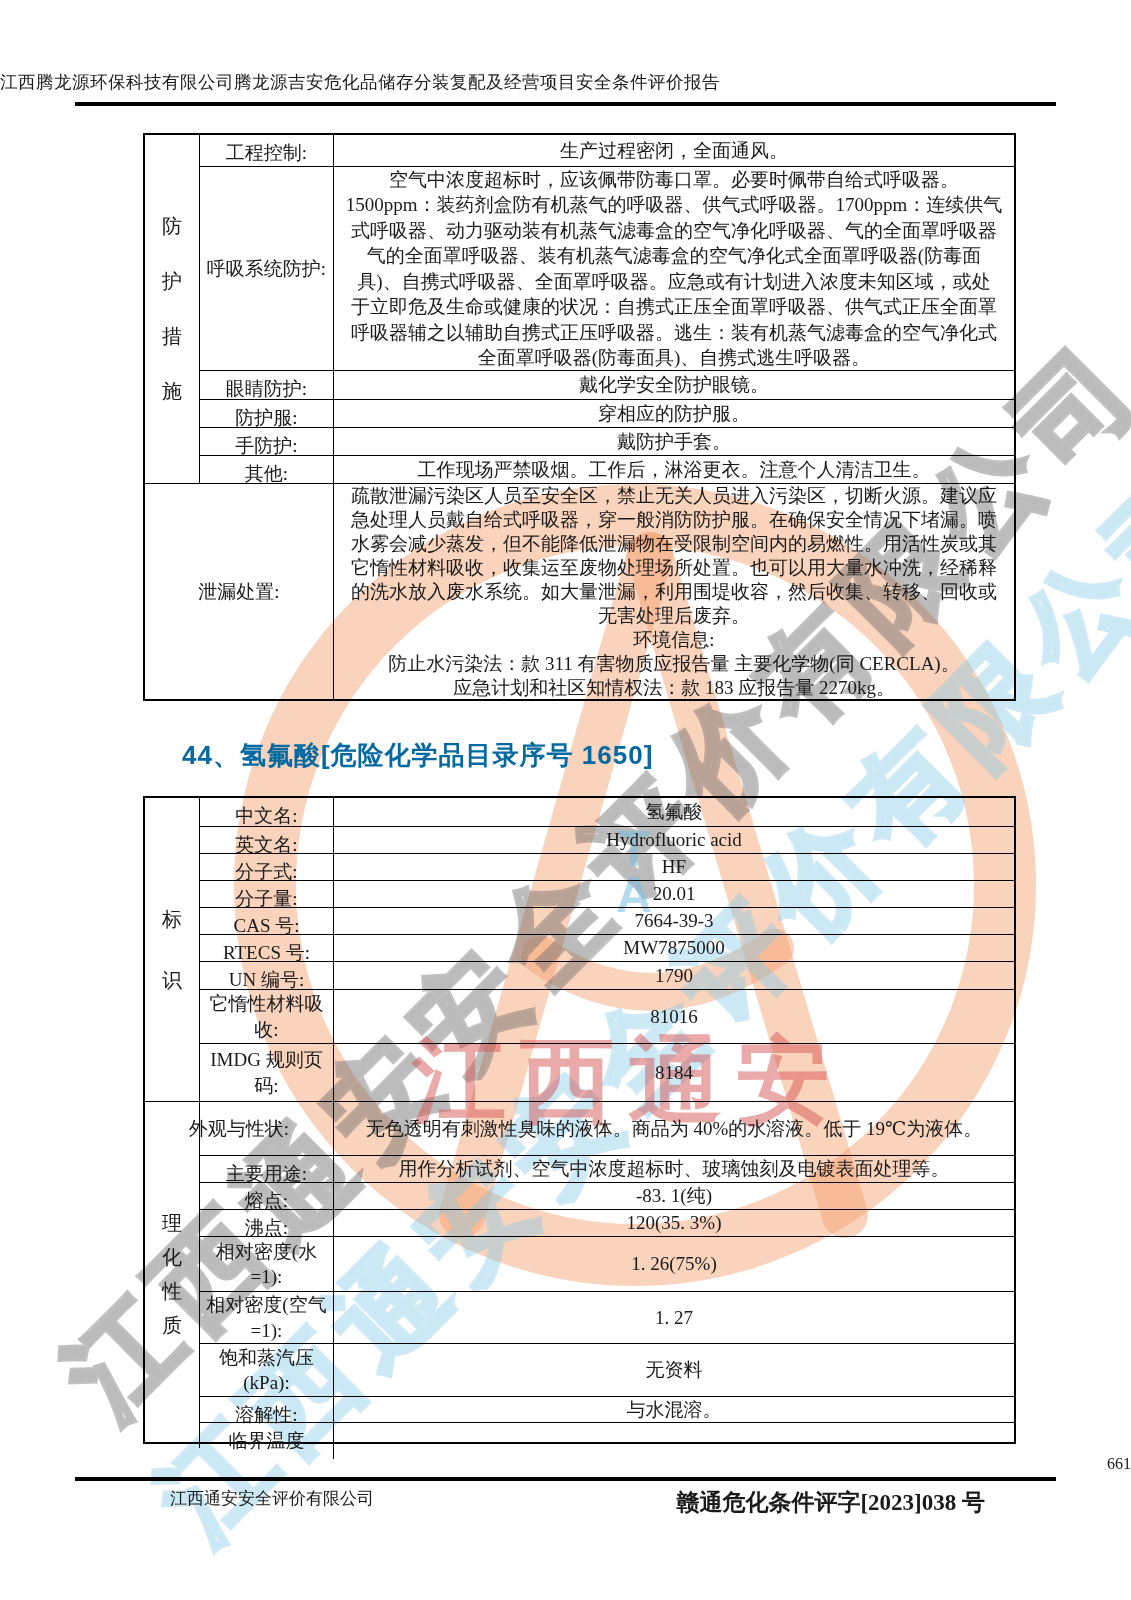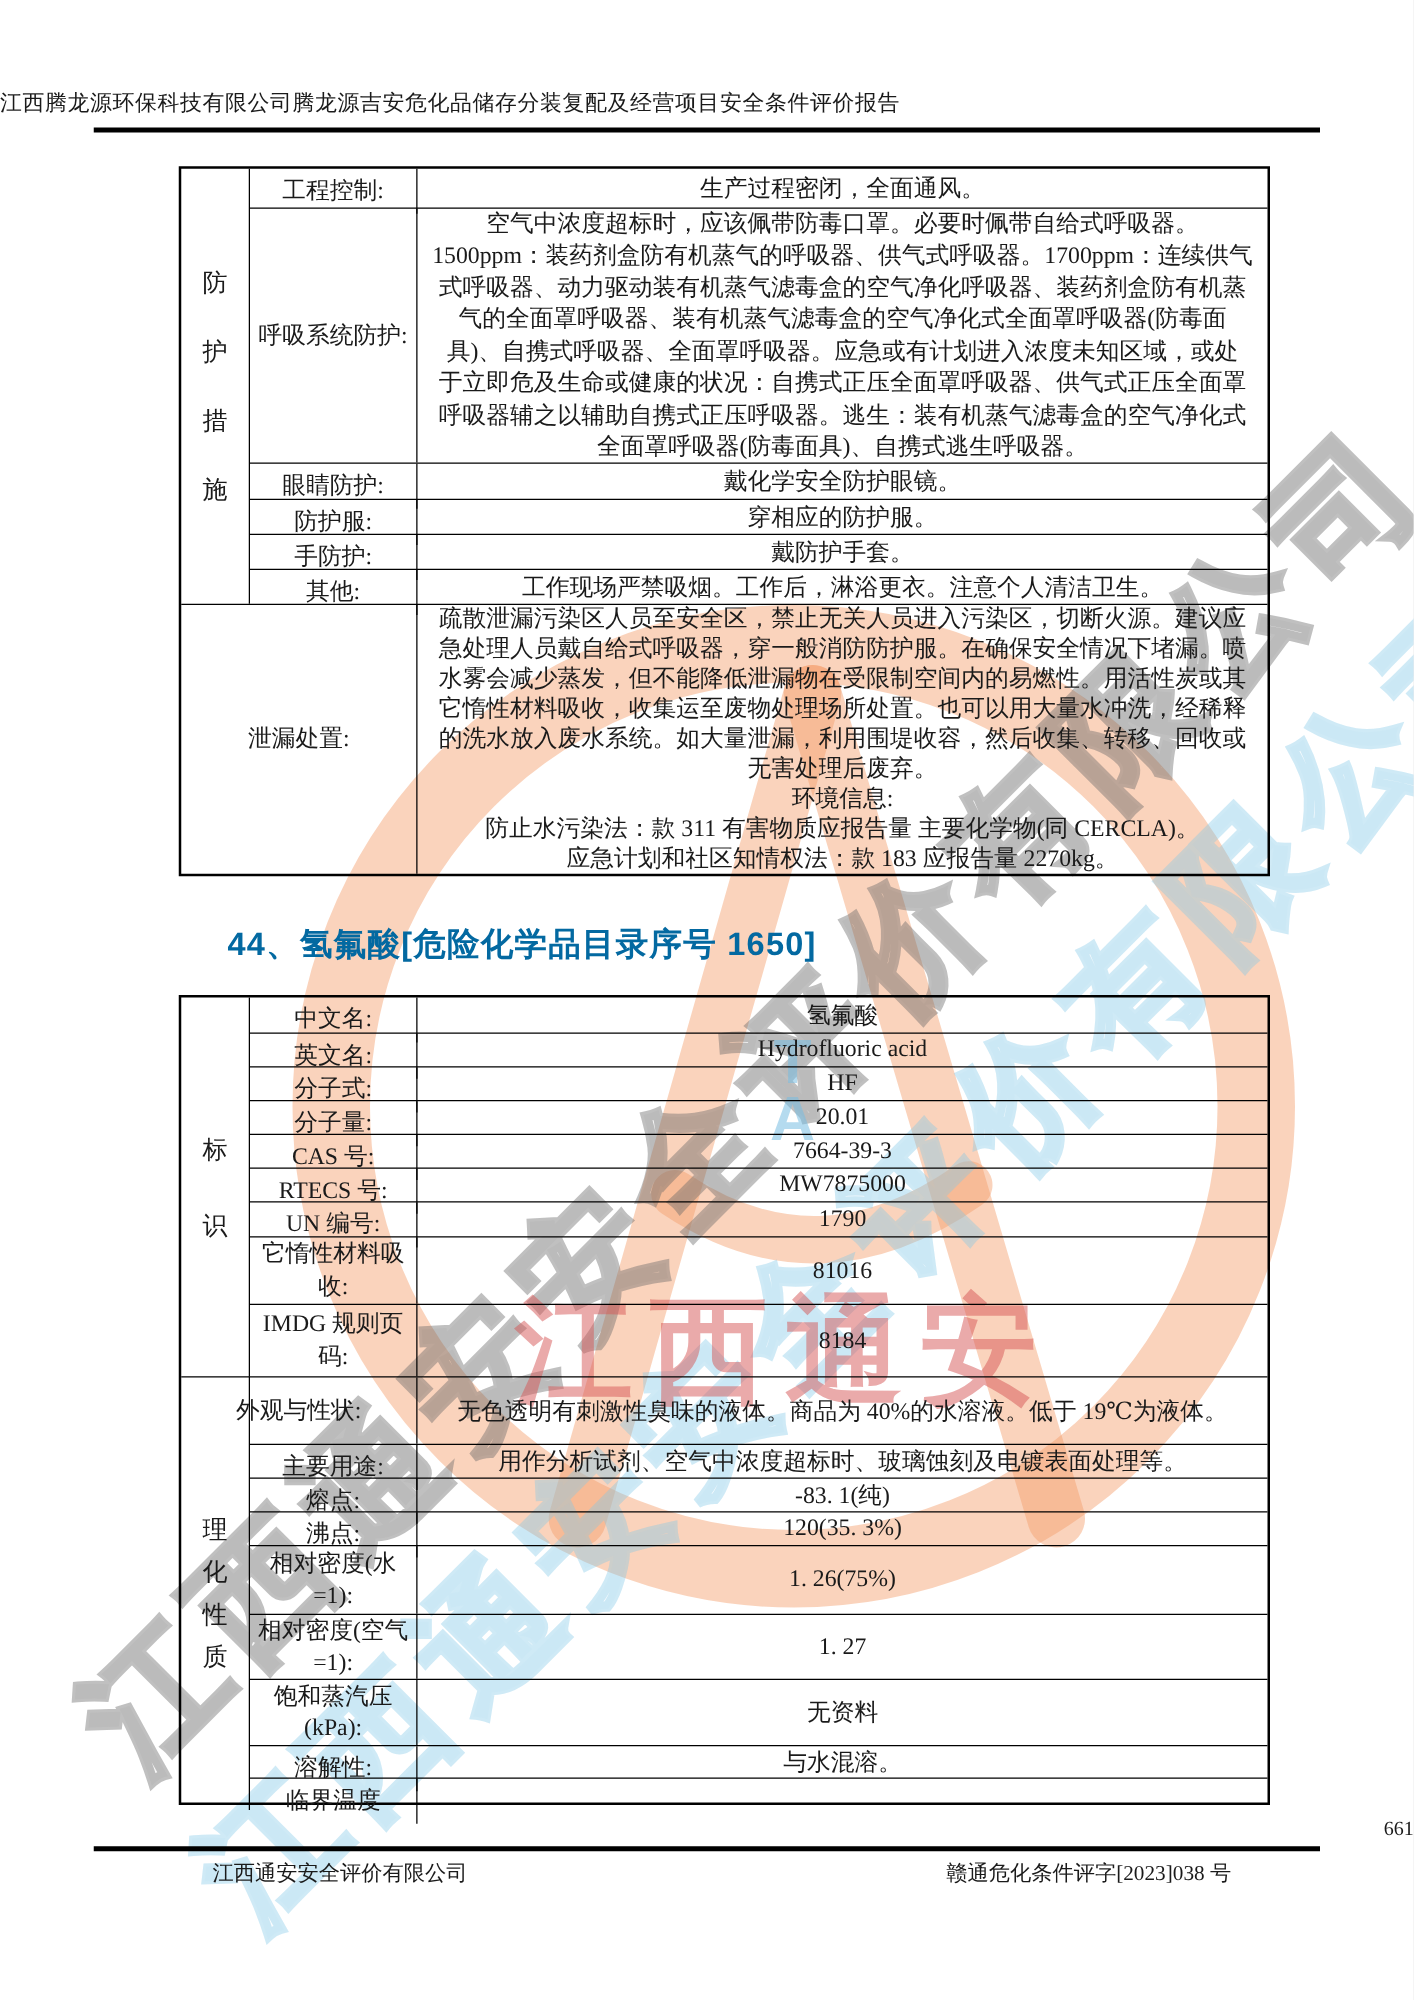--- a/index.html
+++ b/index.html
@@ -39,21 +39,21 @@
   .wm-ta span { display:block; }
   
   .doc-header {
     position:absolute; top:70px; left:0; width:100%; z-index:1;
     text-align:left; font-size:17.5px; letter-spacing:0.5px;
   }
   .header-rule { position:absolute; left:75px; top:102px; width:981px; height:4px; background:#000; z-index:1; }
   .page-number { position:absolute; top:1455px; left:0; width:100%; text-align:right; font-size:16px; z-index:1; }
   .footer-rule { position:absolute; left:75px; top:1477px; width:981px; height:4px; background:#000; z-index:1; }
   .footer-left  { position:absolute; top:1487px; left:170px;  font-size:17px; z-index:1; }
-  .footer-right { position:absolute; top:1487px; right:146px; font-size:17px; z-index:1; }
+  .footer-right { position:absolute; top:1487px; right:146px; font-size:23px; z-index:1;font-weight:bold; }
   
   .section-heading {
     position:absolute; left:150px; top:738px; z-index:1;
     font-size:26px; font-weight:bold; letter-spacing:1px;
     font-family:"Liberation Sans","DejaVu Sans",sans-serif; color:#0369a1;margin-left:32px;
   }
   
   .tbl { position:absolute; left:143px; width:873px; border:2px solid #000; box-sizing:border-box; z-index:1; }
   .t1 { top:133px; }
   .t2 { top:796px; }
@@ -115,21 +115,21 @@
     <div class="trow first" style="height:31px">
       <div class="lb">工程控制:</div>
       <div class="vl">生产过程密闭，全面通风。</div>
     </div>
     <div class="trow" style="height:204px">
       <div class="lb">呼吸系统防护:</div>
       <div class="vl">
 
       <div class="mline">空气中浓度超标时，应该佩带防毒口罩。必要时佩带自给式呼吸器。</div>
           <div class="mline">1500ppm：装药剂盒防有机蒸气的呼吸器、供气式呼吸器。1700ppm：连续供气</div>
-          <div class="mline">式呼吸器、动力驱动装有机蒸气滤毒盒的空气净化呼吸器、装药剂盒防有机蒸</div>
+          <div class="mline">式呼吸器、动力驱动装有机蒸气滤毒盒的空气净化呼吸器、气的全面罩呼吸器</div>
           <div class="mline">气的全面罩呼吸器、装有机蒸气滤毒盒的空气净化式全面罩呼吸器(防毒面</div>
           <div class="mline">具)、自携式呼吸器、全面罩呼吸器。应急或有计划进入浓度未知区域，或处</div>
           <div class="mline">于立即危及生命或健康的状况：自携式正压全面罩呼吸器、供气式正压全面罩</div>
           <div class="mline">呼吸器辅之以辅助自携式正压呼吸器。逃生：装有机蒸气滤毒盒的空气净化式</div>
           <div class="mline">全面罩呼吸器(防毒面具)、自携式逃生呼吸器。</div>
         </div>
     </div>
     <div class="trow" style="height:29px">
       <div class="lb">眼睛防护:</div>
       <div class="vl">戴化学安全防护眼镜。</div>

